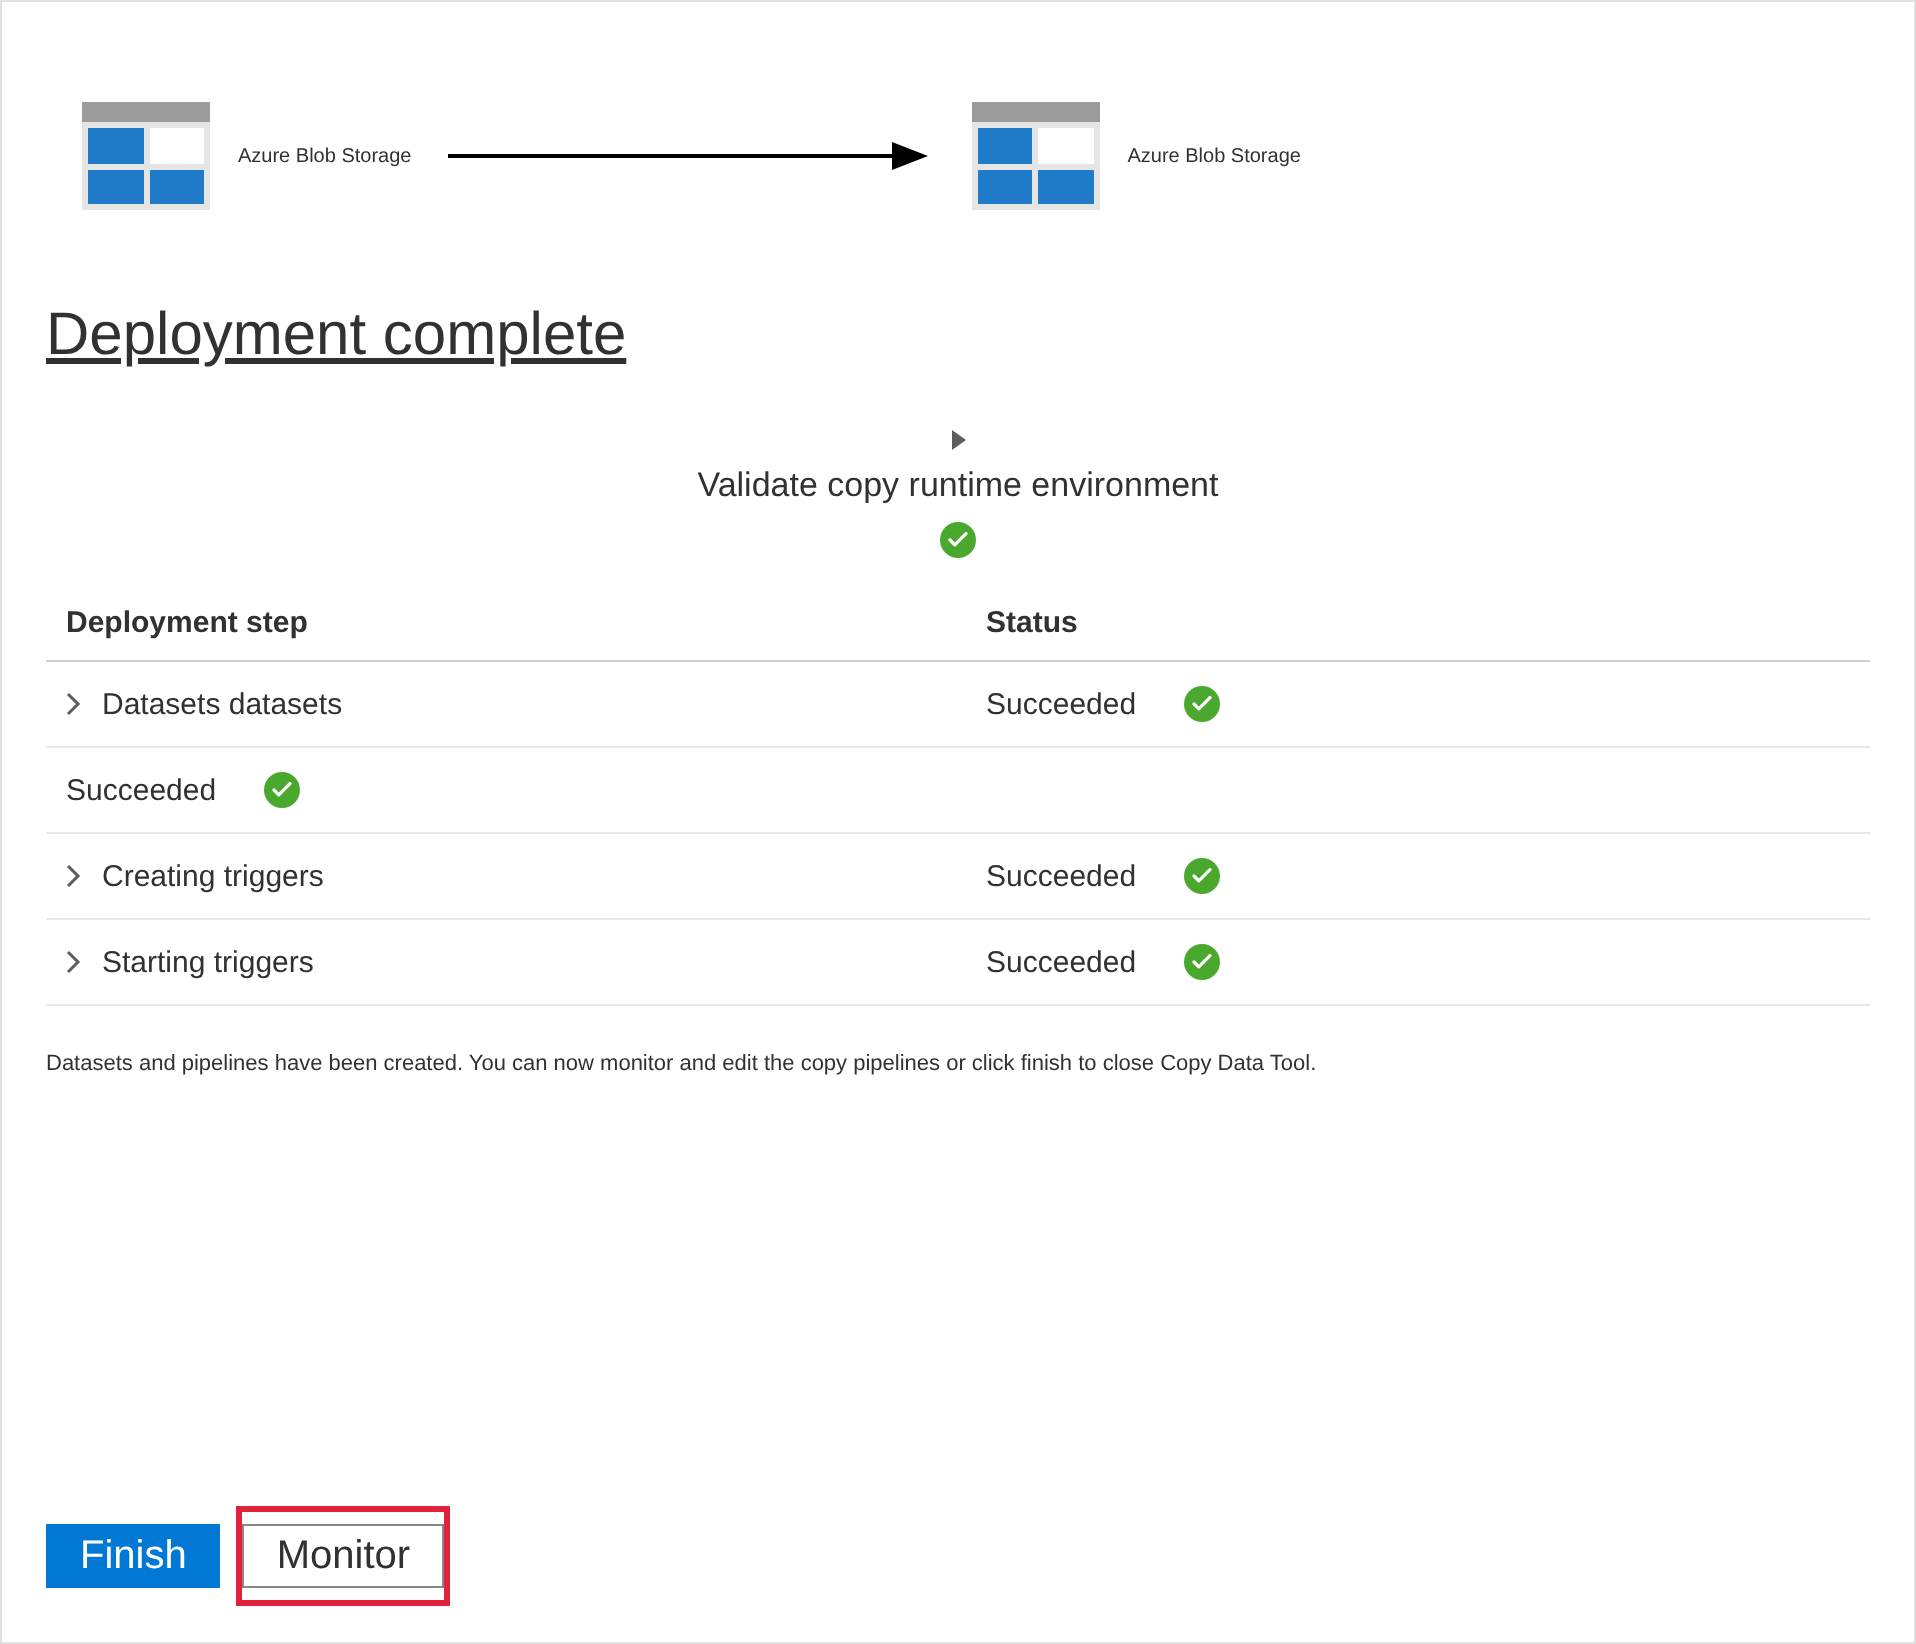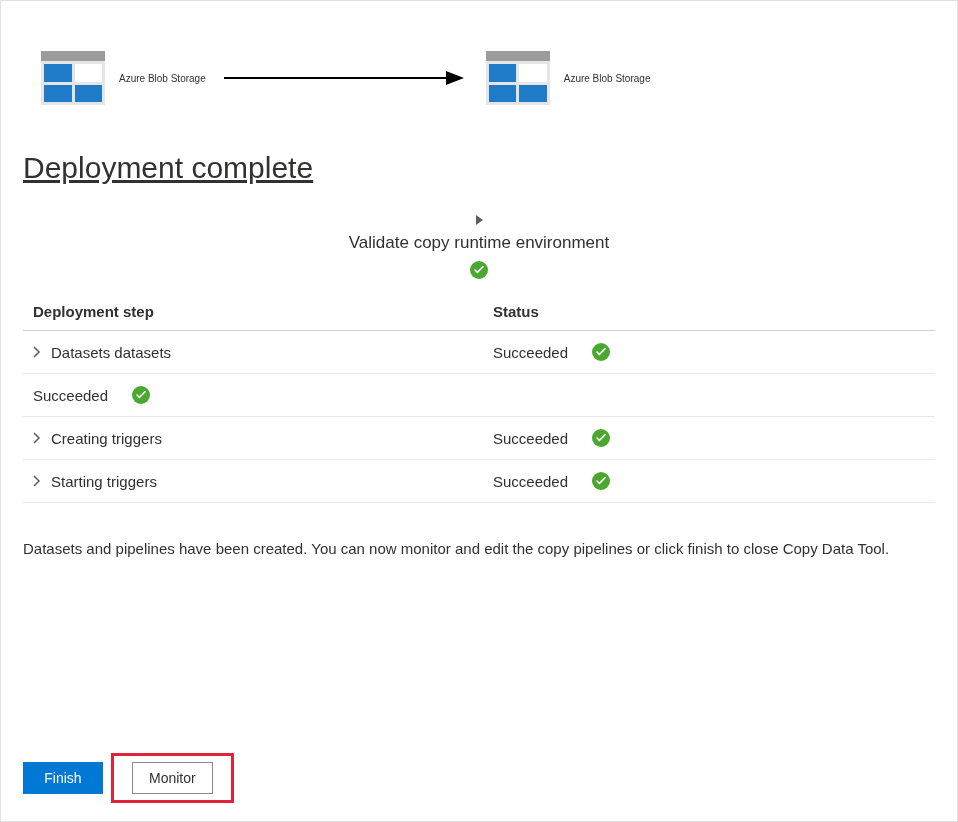--- a/index.html
+++ b/index.html
@@ -148,55 +148,55 @@
     .chevron svg {
       display: block;
     }
     .status-cell {
       flex: 1;
       display: flex;
       align-items: center;
       gap: 24px;
     }
     .info-text {
-      font-size: 15px;
-      color: #323130;
-      margin-top: 35px;
+      font-size: 11px;
+      color: #323130;
+      margin-top: 22px;
       line-height: 1.4;
     }
     .button-bar {
       position: absolute;
       left: 22px;
       bottom: 18px;
       display: flex;
       gap: 8px;
       align-items: center;
     }
     .btn {
       height: 32px;
       min-width: 80px;
       padding: 0 16px;
-      font-size: 14px;
+      font-size: 20px;
       font-family: inherit;
       border: 1px solid #8a8886;
       background: #fff;
       color: #323130;
       cursor: pointer;
       display: inline-flex;
       align-items: center;
       justify-content: center;
     }
     .btn.primary {
       background: #0078d4;
       border-color: #0078d4;
       color: #fff;
     }
     .highlight-box {
       border: 3px solid #e2223a;
-      padding: 6px 18px;
+      padding: 6px 0;
       display: inline-flex;
       align-items: center;
     }
   </style>
 </head>
 <body>
 
 <div class="content">
   <div class="flow-diagram">
     <div class="storage-node">

